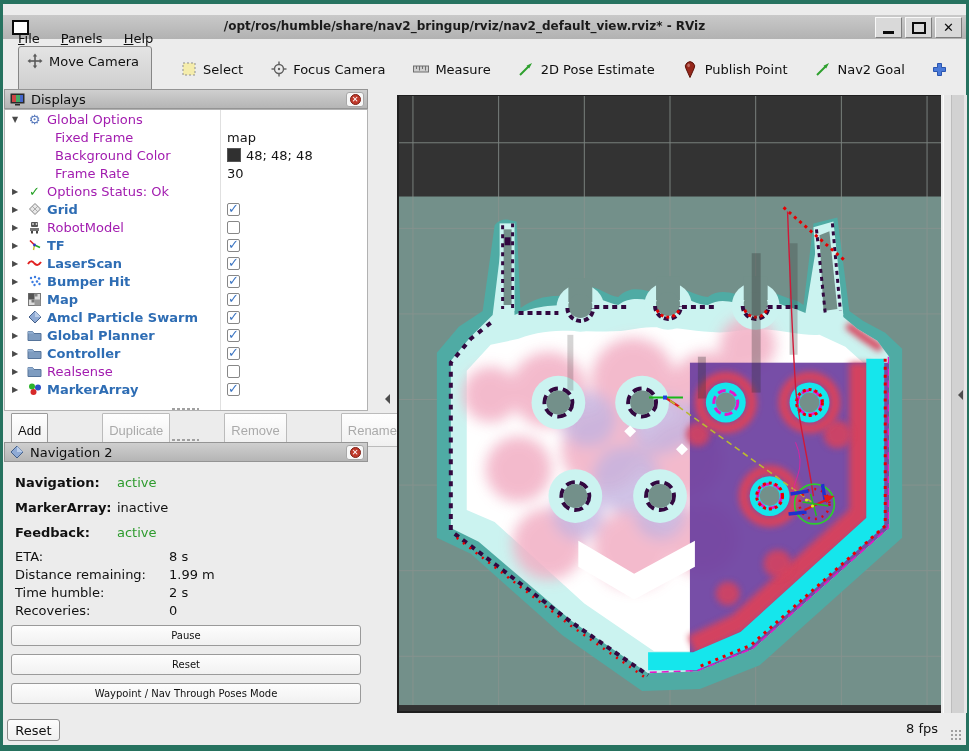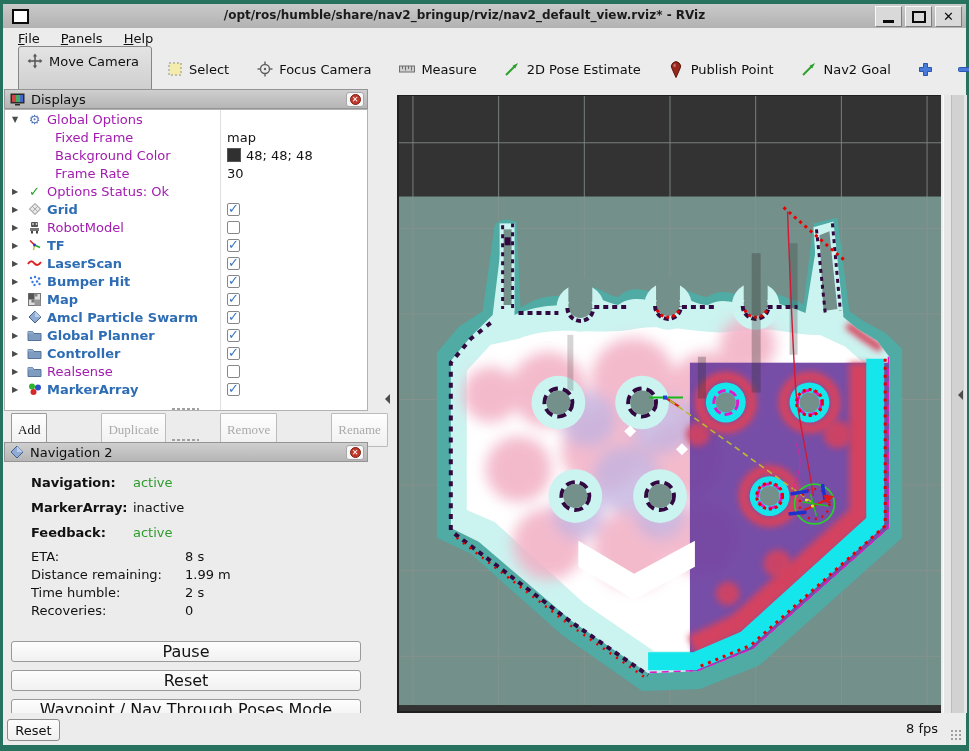--- a/index.html
+++ b/index.html
@@ -1,37 +1,37 @@
 <!DOCTYPE html>
 <html style="--frame_teal: #26725F; --status_green: #2E9B2E; --tree_blue: #2E6DB4; --check_blue: #3B74C2; --close_red: #C0392B; --bg_value_swatch: #303030; --viewport_dark: #333333; --map_plane: #73908A; --inflation_teal: #4FABA4; --cyan_bright: #15E6EC; --cyan_light: #CBF3F0; --cost_pink: #F2AFC4; --cost_lavender: #B9A7DB; --wall_purple: #320840; --local_purple: #6B3FA0; --local_red: #D9435C; --wall_magenta: #E318C8; --laser_red: #E60000; --robot_green: #2ECC2E; --path_yellow: #B8B832; --grid_line: #8A938F;"><head>
 <meta charset="utf-8">
 <style>
   html,body{margin:0;padding:0;background:#666;}
   body{font-family:"DejaVu Sans","Liberation Sans",sans-serif;}
   .stage{position:relative;width:969px;height:751px;background:var(--frame_teal,#26725F);overflow:hidden;}
   .win{position:absolute;left:3px;top:4px;width:963px;height:741px;background:#ececec;}
 
   
-  .titlebar{position:absolute;left:0;top:0;width:100%;height:24px;background:linear-gradient(#c9c9c9,#b2b2b2);}
+  .titlebar{position:absolute;left:0;top:11px;width:100%;height:24px;background:linear-gradient(#c9c9c9,#b2b2b2);}
   .win-icon{position:absolute;left:9px;top:5px;width:13px;height:11px;background:#fff;border:2px solid #0a0a0a;}
   .title{position:absolute;left:60px;right:100px;top:4px;text-align:center;font-size:12px;font-weight:bold;color:#1b1b1b;white-space:nowrap;}
   .winbtns{position:absolute;right:4px;top:2px;display:flex;gap:3px;}
   .wbtn{width:25px;height:19px;background:#d9d9d9;border:1px solid #7d7d7d;border-top-color:#f8f8f8;border-left-color:#f8f8f8;display:flex;align-items:center;justify-content:center;}
   .g-min{width:11px;height:3px;background:#0a0a0a;margin-top:9px;}
   .g-max{width:10px;height:8px;border:2px solid #0a0a0a;}
   .g-close{font-size:13px;font-weight:bold;color:#0a0a0a;line-height:1;}
 
   
   .menubar{position:absolute;left:0;top:24px;width:100%;height:21px;display:flex;align-items:center;gap:21px;padding-left:15px;font-size:13px;color:#0f0f0f;box-sizing:border-box;}
   .menu-item{display:inline-block;cursor:default;}
   .menu-item::first-letter{text-decoration:underline;}
   .toolbar{position:absolute;left:0;top:45px;width:100%;height:40px;display:flex;align-items:center;font-size:13px;color:#0f0f0f;}
   .tgrip{width:5px;height:26px;margin:0 8px 0 7px;background-image:radial-gradient(circle,#9a9a9a 34%,transparent 40%);background-size:5px 5px;}
   .tool{display:flex;align-items:center;gap:6px;margin-right:27px;white-space:nowrap;}
-  .tool-btn{border:1px solid #868686;border-radius:3px;background:linear-gradient(#e4e4e4,#cdcdcd);padding:6px 12px 22px 7px;margin-right:14px;}
+  .tool-btn{border:1px solid #868686;border-radius:3px;background:linear-gradient(#e4e4e4,#cdcdcd);padding:6px 12px 22px 7px;margin-right:28px;}
   .ticon16{width:17px;height:17px;display:inline-flex;align-items:center;justify-content:center;}
   .tb-plus,.tb-minus{margin-right:24px;position:relative;}
 
   
   .panel-title{position:absolute;left:1px;width:364px;height:20px;background:linear-gradient(#cfcfcf,#b5b5b5);border:1px solid #949494;display:flex;align-items:center;font-size:13px;color:#0f0f0f;box-sizing:border-box;}
   .pt-icon{margin:0 6px 0 5px;display:inline-flex;}
   .close-btn{position:absolute;right:3px;top:2px;width:18px;height:15px;background:#f7f7f7;border:1px solid #a8a8a8;border-radius:3px;display:flex;align-items:center;justify-content:center;box-sizing:border-box;}
   .close-dot{width:11px;height:11px;border-radius:50%;background:var(--close_red,#c0392b);border:1px solid #7d1f14;color:#fff;font-size:8px;line-height:10px;text-align:center;font-weight:bold;box-sizing:border-box;}
 
   .tree{position:absolute;left:1px;top:105px;width:364px;height:302px;background:#fff;border:1px solid #b2b2b2;box-sizing:border-box;font-size:13px;overflow:hidden;}
@@ -42,31 +42,31 @@
   .ticon{width:17px;height:15px;display:inline-flex;align-items:center;justify-content:center;flex:none;margin-left:3px;}
   .tlabel{margin-left:4px;color:#a21caf;white-space:nowrap;}
   .tlabel.blue{color:var(--tree_blue,#2e6db4);font-weight:bold;}
   .trow.prop .tlabel{margin-left:50px;}
   .tval{flex:1;padding-left:7px;display:flex;align-items:center;gap:5px;color:#141414;}
   .cbox{width:13px;height:13px;border:1px solid #878787;border-radius:2px;background:#fff;position:relative;box-sizing:border-box;}
   .cbox.on::after{content:"✓";position:absolute;left:0px;top:-3px;color:var(--check_blue,#3b74c2);font-weight:bold;font-size:13px;}
   .swatch{width:12px;height:12px;background:var(--bg_value_swatch,#303030);border:1px solid #555;flex:none;}
 
   .btnrow{position:absolute;left:1px;top:409px;width:364px;display:flex;gap:7px;padding:0 7px;box-sizing:border-box;}
-  .qbtn{flex:1;height:34px;background:linear-gradient(#fefefe,#f0f0f0);border:1px solid #999;border-radius:1px;font-size:13px;color:#111;display:flex;align-items:center;justify-content:center;font-family:Liberation Serif, serif;}
+  .qbtn{flex:1;height:34px;background:linear-gradient(#fefefe,#f0f0f0);border:1px solid #999;border-radius:1px;font-size:13px;color:#111;display:flex;align-items:center;justify-content:center;font-family:Liberation Sans, sans-serif;}
   .qbtn.disabled{color:#aaa;border-color:#bbb;margin-left:47px;}
   .dots-h{position:absolute;left:168px;width:28px;height:4px;background-image:radial-gradient(circle,#a0a0a0 35%,transparent 42%);background-size:5px 4px;}
 
   
-  .nrow{position:absolute;left:28px;font-size:13px;color:#111;white-space:nowrap;}
+  .nrow{position:absolute;left:12px;font-size:13px;color:#111;white-space:nowrap;}
   .nrow b{font-weight:bold;}
   .nval-status{position:absolute;left:102px;}
   .nval-metric{position:absolute;left:154px;}
   .val-active{color:var(--status_green,#2e9b2e);}
-  .bigbtn{position:absolute;left:8px;width:350px;height:21px;background:linear-gradient(#fdfdfd,#f1f1f1);border:1px solid #9a9a9a;border-radius:3px;font-size:16px;color:#111;display:flex;align-items:center;justify-content:center;font-family:inherit;margin-top:16px;}
+  .bigbtn{position:absolute;left:8px;width:350px;height:21px;background:linear-gradient(#fdfdfd,#f1f1f1);border:1px solid #9a9a9a;border-radius:3px;font-size:10px;color:#111;display:flex;align-items:center;justify-content:center;font-family:inherit;}
 
   
   .viewport{position:absolute;left:394px;top:91px;width:544px;height:618px;background:#333;border-top:1px solid #1f1f1f;border-left:2px solid #1f1f1f;border-bottom:2px solid #1f1f1f;box-sizing:border-box;}
   .viewport svg{display:block;width:100%;height:100%;}
   .rstrip{position:absolute;left:940px;top:91px;width:23px;height:618px;background:#e6e6e6;border-left:1px solid #fbfbfb;}
   .rstrip .band{position:absolute;left:7px;top:0;bottom:0;width:12px;background:#d2d2d2;border-left:1px solid #bdbdbd;}
   .col-arrow{position:absolute;width:0;height:0;border:5px solid transparent;border-right-color:#4c4c4c;}
 
   
   .statusbar{position:absolute;left:0;top:709px;width:100%;height:32px;background:#ececec;}

